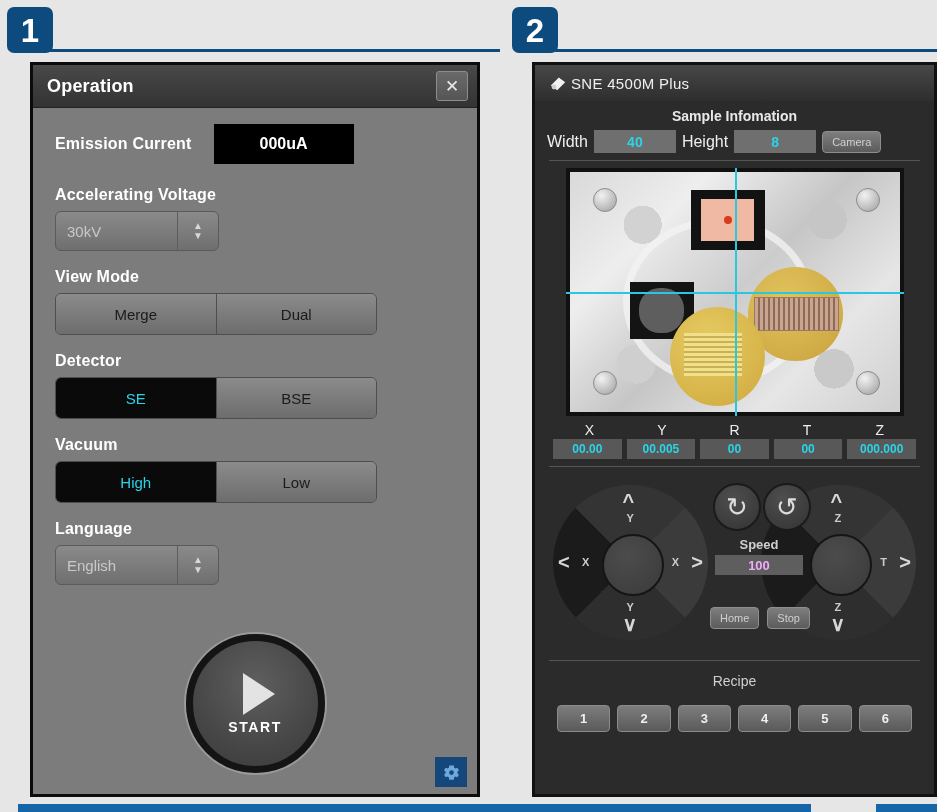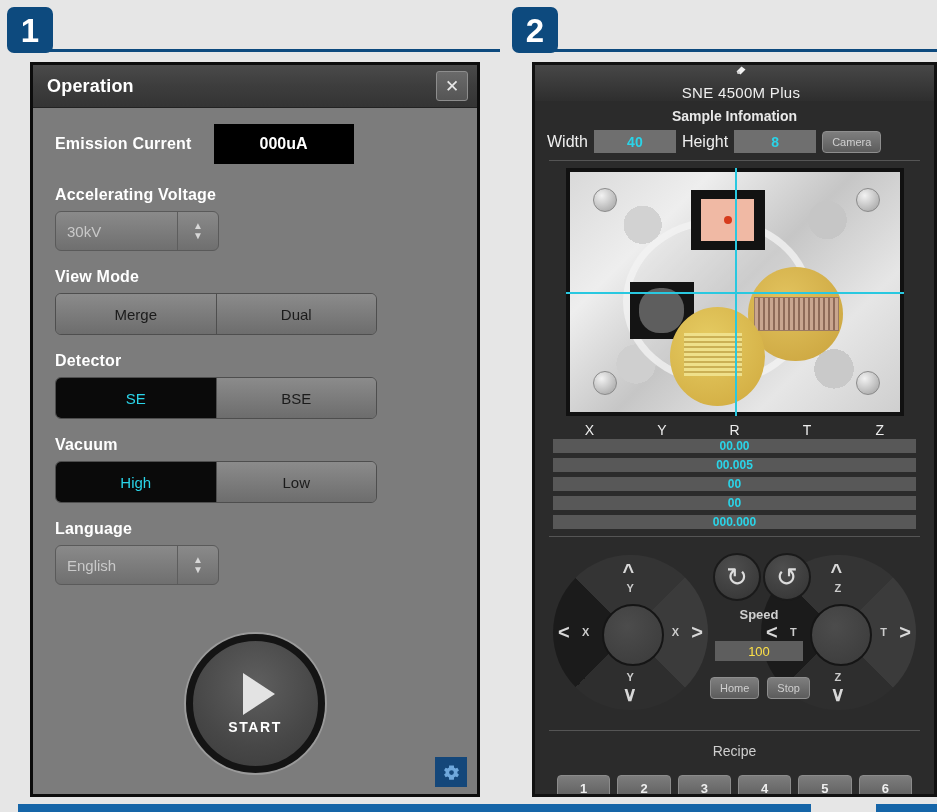--- a/index.html
+++ b/index.html
@@ -156,21 +156,21 @@
     width:405px;height:735px;
     background:#2b2b2b;
     border:3px solid #111;
     box-sizing:border-box;
     z-index:3;
     overflow:hidden;
   }
   #p2-title{
     height:36px;
     background:linear-gradient(to bottom,#474747,#2e2e2e);
-    display:flex;align-items:center;gap:9px;padding-left:13px;flex-direction:column;
+    display:flex;align-items:center;gap:3px;padding-left:13px;
   }
   #p2-title .tx{color:#efefef;font-size:15px;letter-spacing:.3px;}
 
   #p2-sample{padding:4px 12px 0 12px;}
   .sec-h{
     text-align:center;color:#e9e9e9;font-size:14px;font-weight:bold;
     margin:3px 0 6px 0;
   }
   .whrow{display:flex;align-items:center;gap:6px;}
   .whrow .wl{color:#efefef;font-size:16px;}
@@ -258,21 +258,21 @@
     background:#29c8e0;
   }
   #stage .crossH{
     position:absolute;top:50%;left:0;right:0;height:2px;
     background:#29c8e0;
   }
 
   
   .coordhdr{display:flex;margin:6px 6px 1px 6px;}
   .coordhdr div{flex:1;text-align:center;color:#ededed;font-size:14px;}
-  .coordrow{display:flex;margin:0 6px 4px 6px;gap:5px;flex-direction:column;}
+  .coordrow{display:flex;margin:0 6px 4px 6px;gap:5px;}
   .coordrow .cv{
     flex:1;height:20px;background:#585858;
     display:flex;align-items:center;justify-content:center;
     color:#2ad4e8;font-size:12px;font-weight:bold;
   }
 
   
   #jwrap{
     position:relative;height:178px;margin-top:8px;
   }
@@ -321,23 +321,23 @@
     color:#dcdcdc;font-size:26px;cursor:pointer;
   }
   #rotCW{left:166px;}
   #rotCCW{left:216px;}
 
   #speedbox{
     position:absolute;left:168px;top:62px;width:88px;text-align:center;
   }
   #speedbox .sl{color:#cfcfcf;font-size:13px;font-weight:bold;display:block;}
   #speedbox .sv{
-    margin-top:19px;height:20px;background:#5e5e5e;
-    display:flex;align-items:center;justify-content:center;
-    color:#fde047;font-size:13px;font-weight:normal;
+    margin-top:3px;height:20px;background:#5e5e5e;
+    display:flex;align-items:center;justify-content:center;
+    color:#f0abfc;font-size:13px;font-weight:bold;
   }
   #hsbtns{
     position:absolute;left:163px;top:132px;display:flex;gap:8px;
   }
 
   
   #recipe{margin-top:6px;}
   #recipe .rh{text-align:center;color:#cfcfcf;font-size:14px;margin:12px 0 16px 0;}
   #recipe .rbtns{display:flex;gap:7px;padding:0 10px;}
   #recipe .rb{

